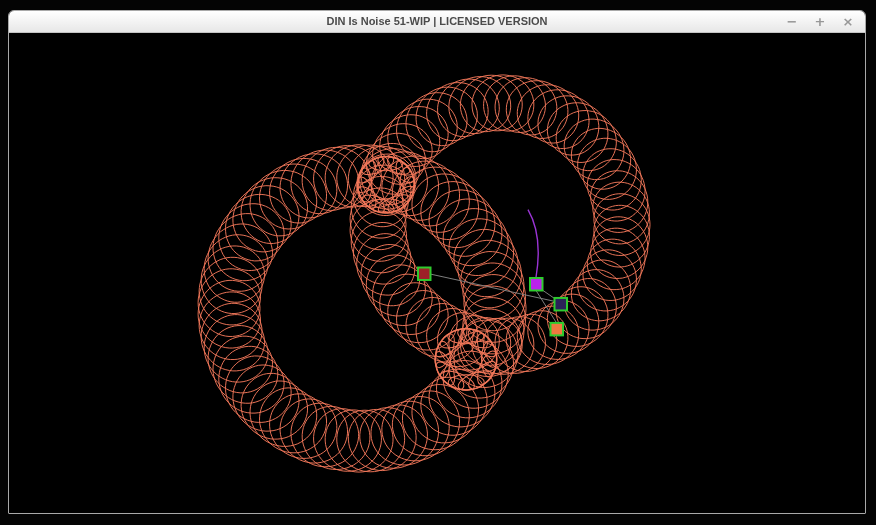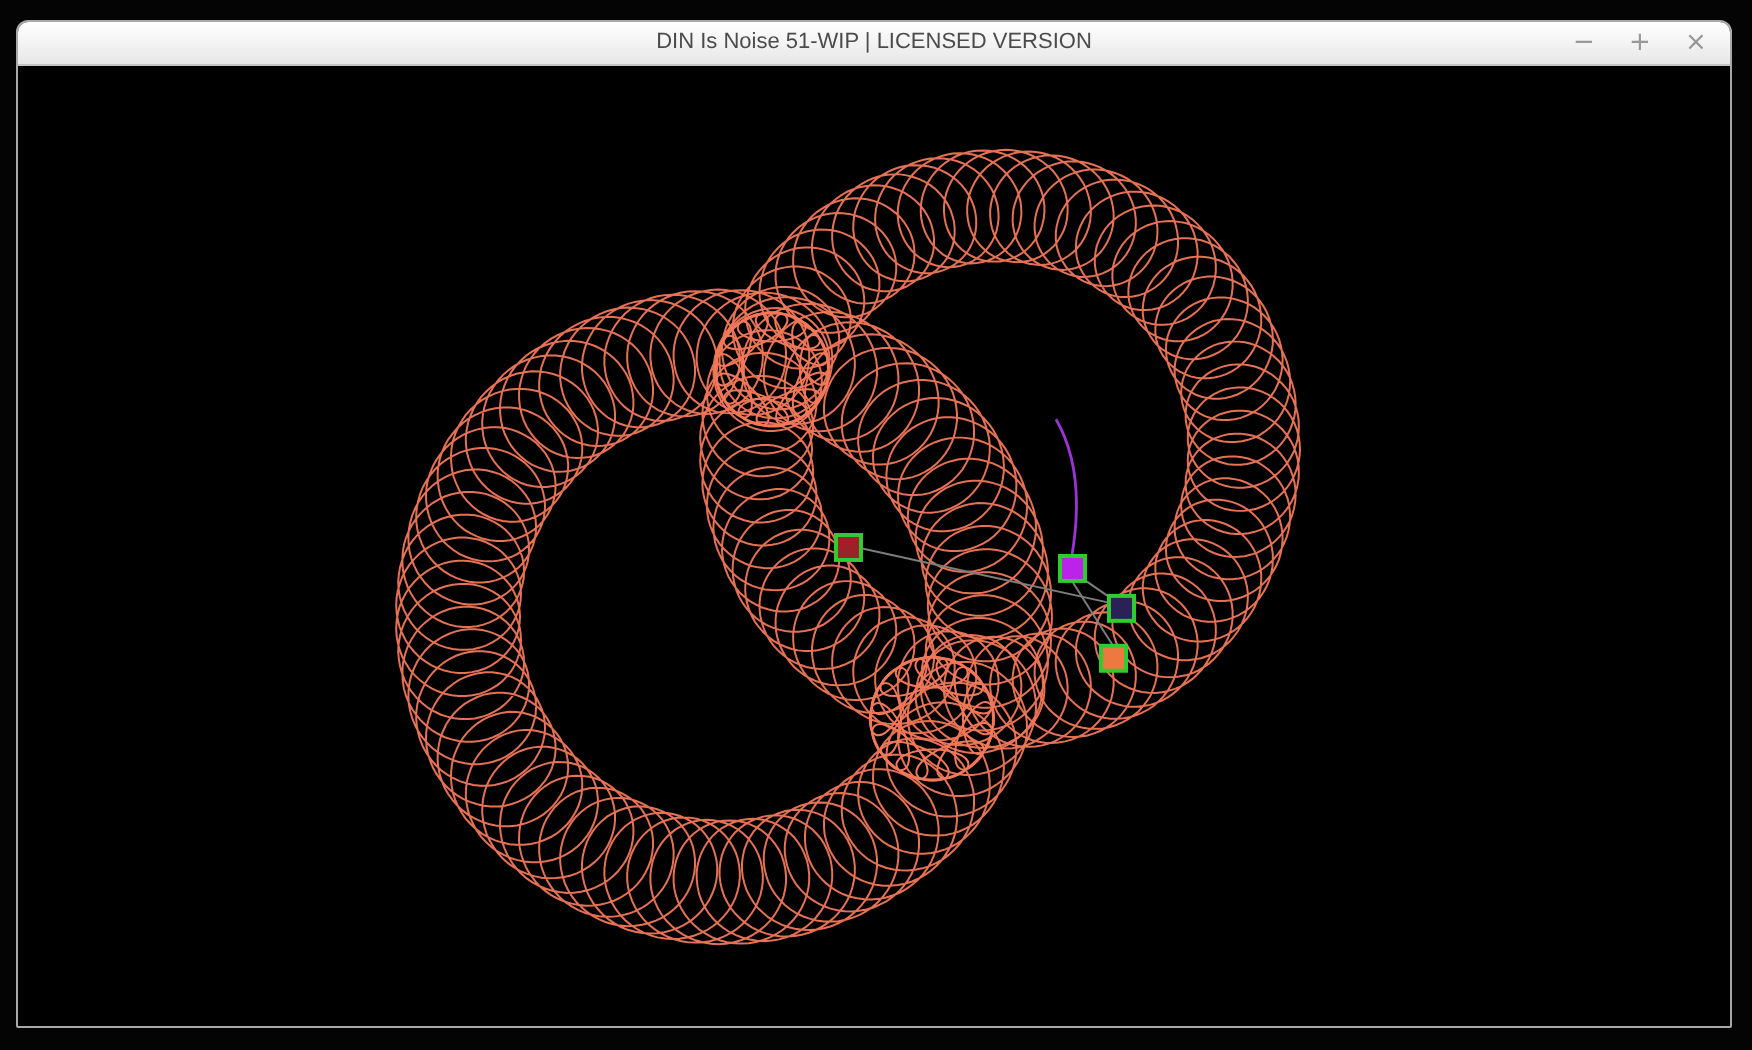--- a/index.html
+++ b/index.html
@@ -14,20 +14,21 @@
     border-radius:6px 6px 1px 1px;
     background:#000;
   }
   .titlebar{
     height:21px;
     background:linear-gradient(#ffffff,#e7e7e7);
     border-bottom:1px solid #c4c4c4;
     border-radius:5px 5px 0 0;
     display:flex;align-items:center;
     position:relative;
+    font-weight:bold;
   }
   .title-text{
     position:absolute;left:0;right:0;text-align:center;
     font-size:11px;color:#4b4b4b;line-height:21px;
     pointer-events:none;
   }
   .win-controls{
     position:absolute;right:10px;top:0;height:21px;
     display:flex;align-items:center;gap:14px;
     z-index:2;

